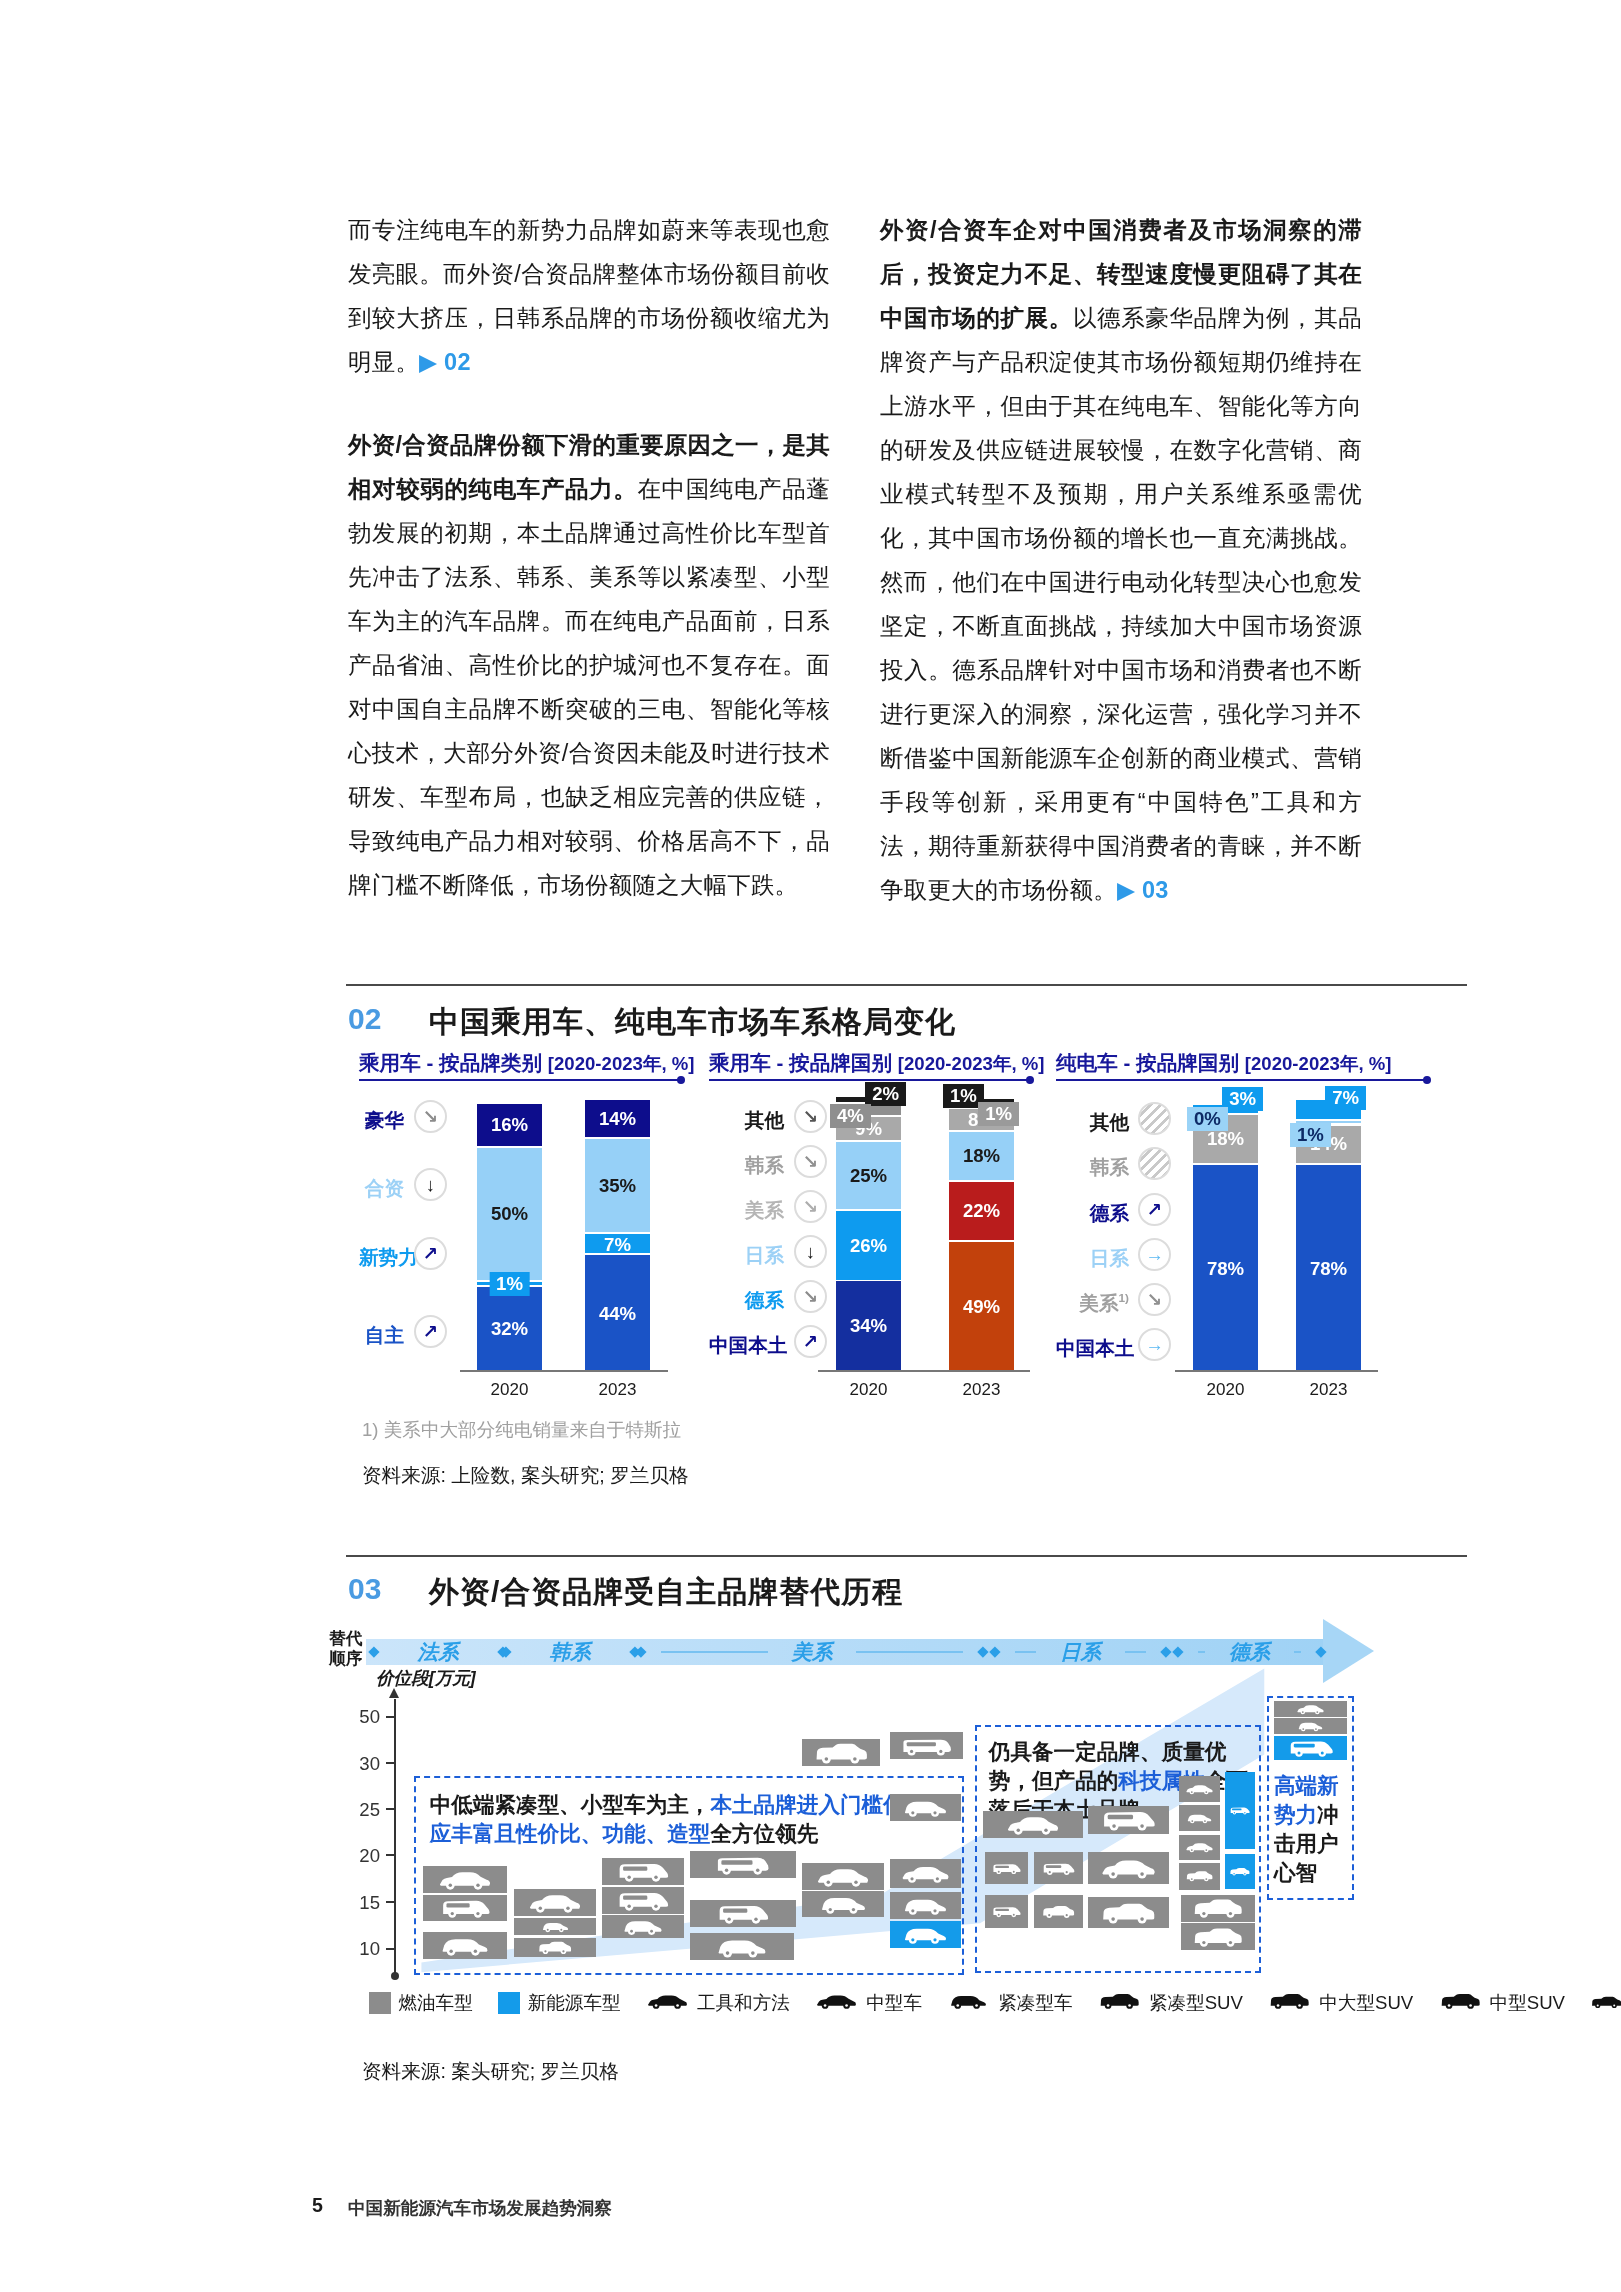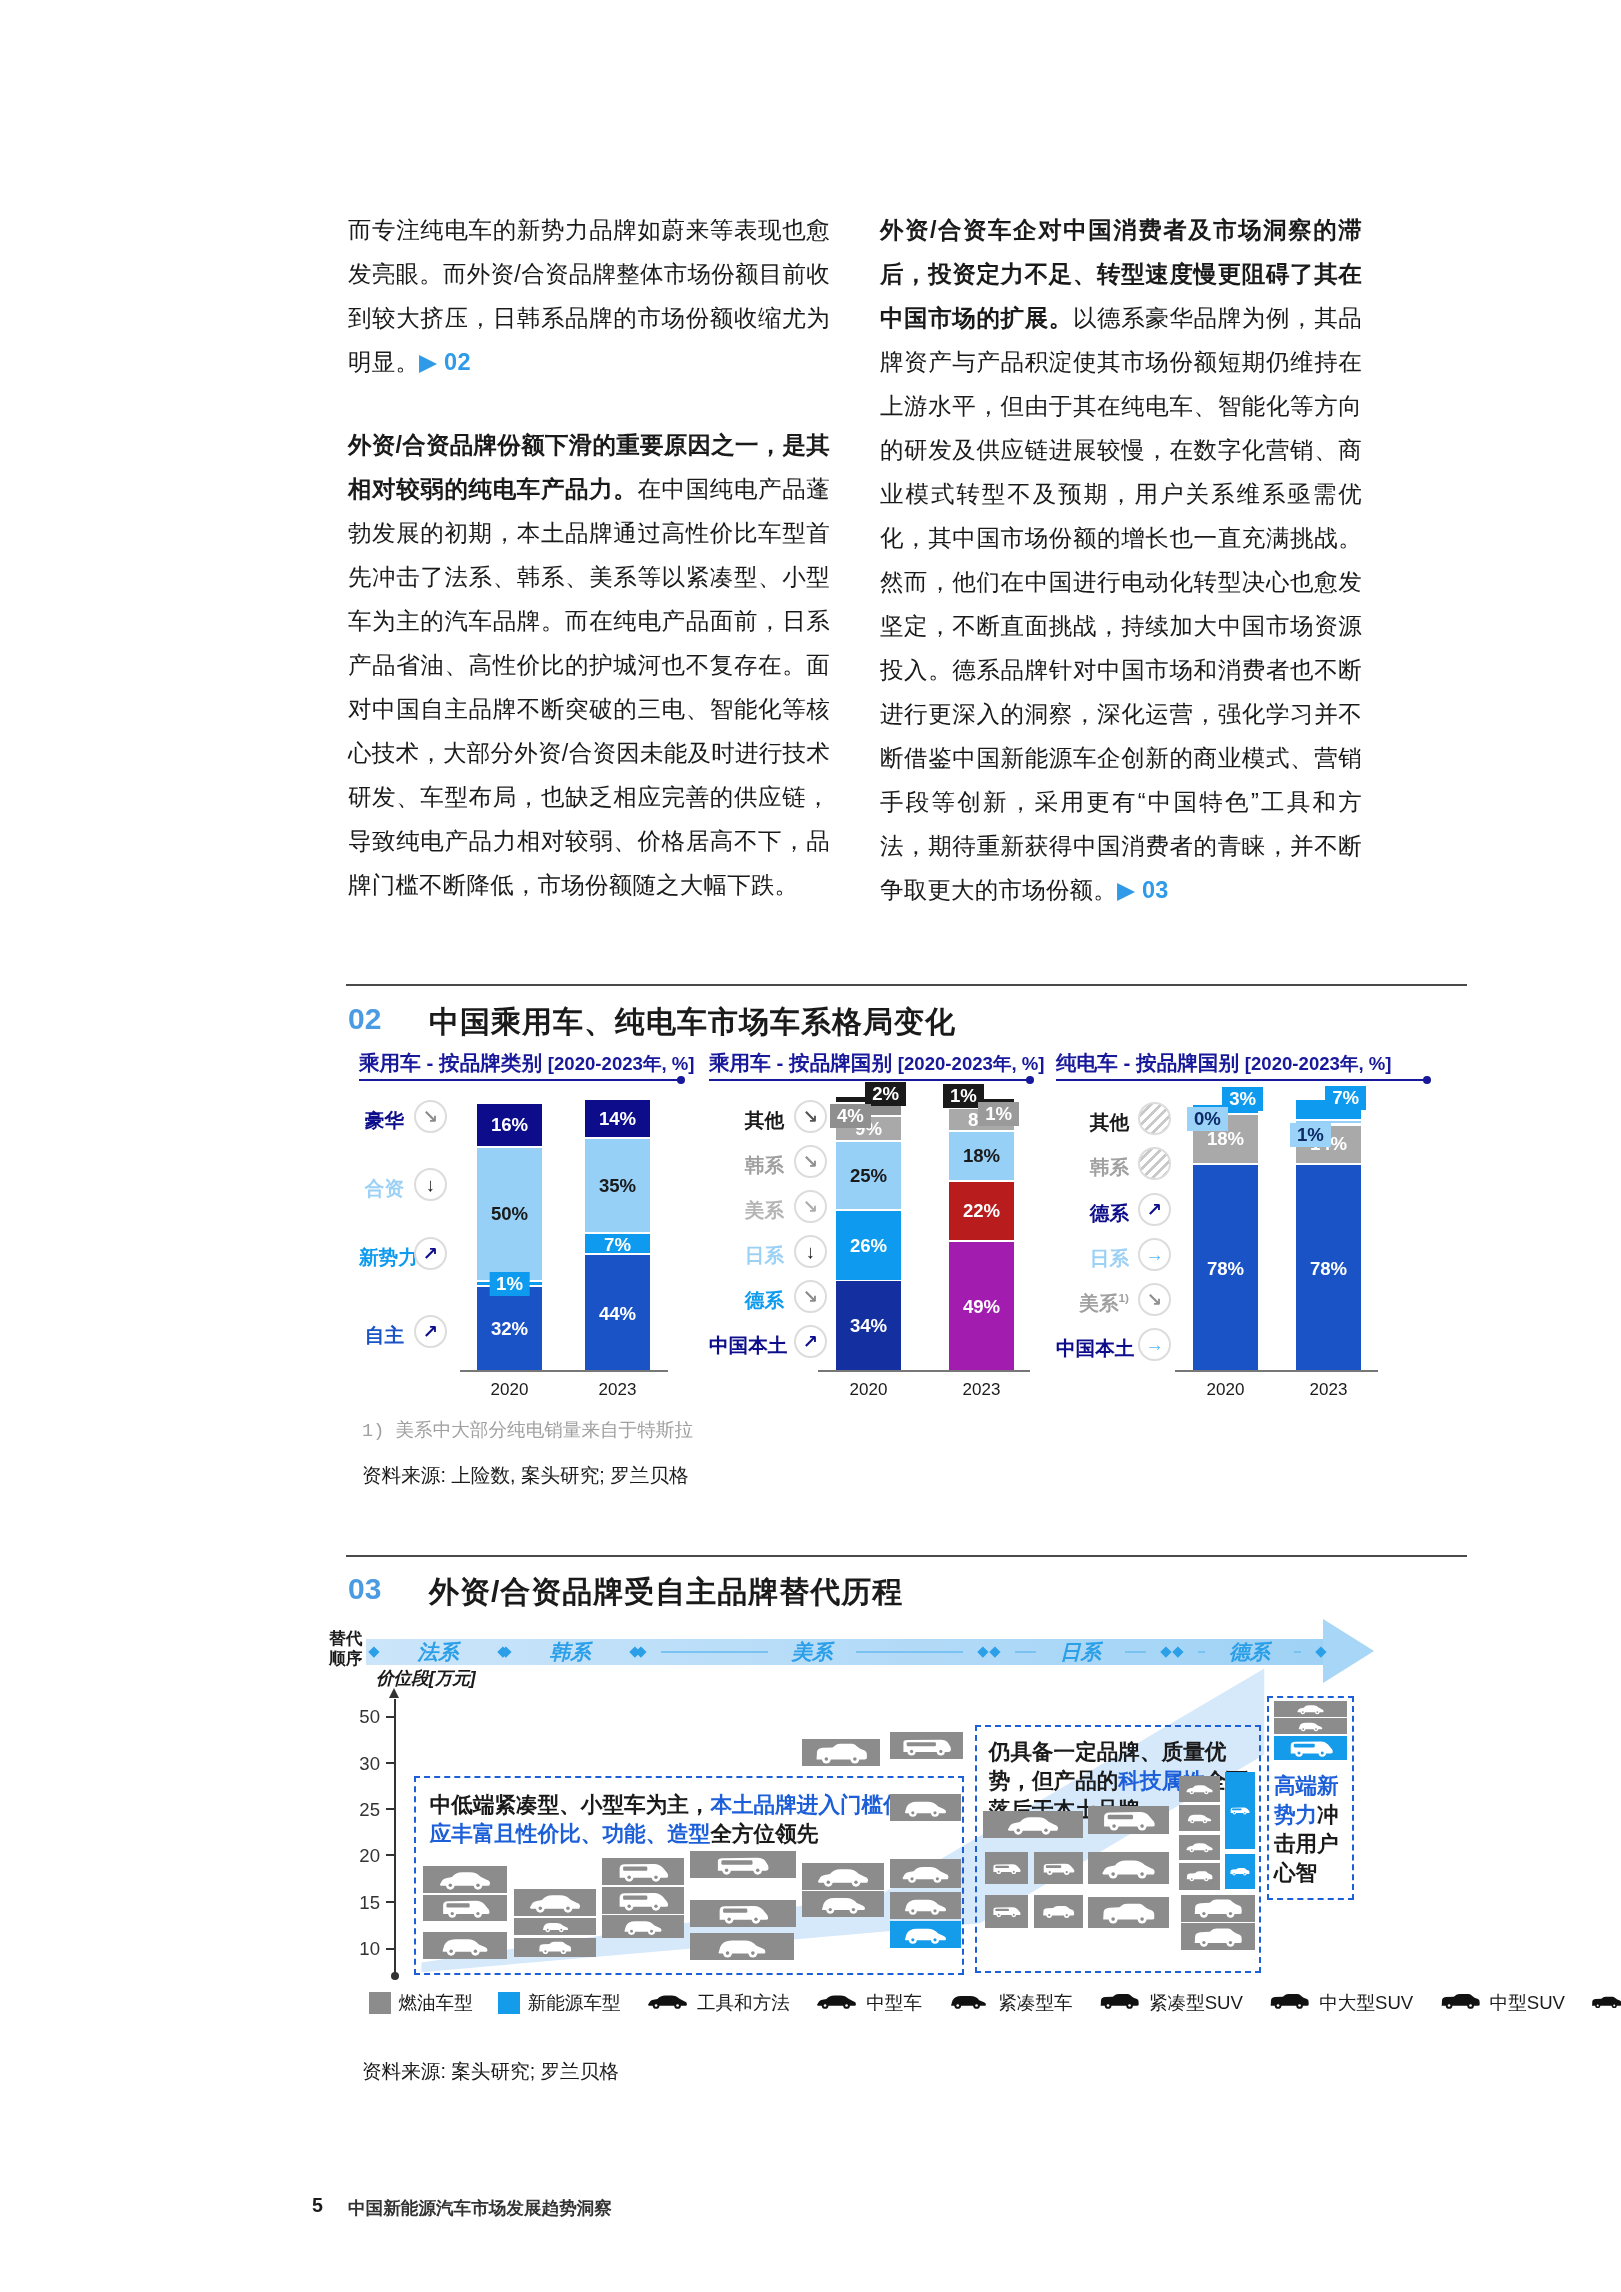--- a/index.html
+++ b/index.html
@@ -151,21 +151,21 @@
         <div class="chip" style="top: 2.9px; background: rgb(154, 154, 154); color: rgb(255, 255, 255); right: -4.9px;">1%</div>
         <div class="seg" style="position: absolute; left: 0px; top: 9.8px; width: 100%; height: 21.6px; background: rgb(169, 169, 169);">
           <div class="seg-label" style="top: 0px; color: rgb(255, 255, 255);">8%</div>
         </div>
         <div class="seg" style="position: absolute; left: 0px; top: 33px; width: 100%; height: 48px; background: rgb(150, 208, 247);">
           <div class="seg-label" style="top: 13.2px; color: rgb(26, 26, 26);">18%</div>
         </div>
         <div class="seg" style="position: absolute; left: 0px; top: 83px; width: 100%; height: 58px; background: #b91c1c;">
           <div class="seg-label" style="top: 18px; color: rgb(255, 255, 255);">22%</div>
         </div>
-        <div class="seg" style="position: absolute; left: 0px; top: 143px; width: 100%; height: 129px; background: #a21caf;">
+        <div class="seg" style="position: absolute; left: 0px; top: 143px; width: 100%; height: 129px; background: #c2410c;">
           <div class="seg-label" style="top: 54px; color: rgb(255, 255, 255);">49%</div>
         </div>
       </div>
       <div class="yearlab" style="position: absolute; left: 949px; top: 1380px; width: 65px;">2023</div>
       <div style="position: absolute; left: 818px; top: 1370px; width: 212px; height: 2px; background: rgb(119, 119, 119);"></div>
       <div class="subtitle" style="position: absolute; left: 1056px; top: 1049px;"><span>纯电车 - 按品牌国别</span> <span class="unit">[2020-2023年, %]</span></div>
       <div class="sub-underline abs" style="left: 1056px; top: 1079px; width: 373px;"></div>
       <div class="leg-label" style="position: absolute; left: 1056px; top: 1109px; width: 73px; text-align: right; color: rgb(26, 26, 26);"><span>其他</span></div>
       <div class="leg-circle hatch" style="position: absolute; left: 1138px; top: 1102px; color: rgb(119, 119, 119);"></div>
       <div class="leg-label" style="position: absolute; left: 1056px; top: 1154px; width: 73px; text-align: right; color: rgb(160, 160, 160);"><span>韩系</span></div>
@@ -199,21 +199,21 @@
           <div class="seg-label" style="top: 7.8px; color: rgb(255, 255, 255);">14%</div>
         </div>
         <div class="seg" style="position: absolute; left: 0px; top: 65px; width: 100%; height: 207px; background: rgb(26, 83, 198);">
           <div class="seg-label" style="top: 93px; color: rgb(255, 255, 255);">78%</div>
         </div>
       </div>
       <div class="yearlab" style="position: absolute; left: 1296px; top: 1380px; width: 65px;">2023</div>
       <div style="position: absolute; left: 1175px; top: 1370px; width: 203px; height: 2px; background: rgb(119, 119, 119);"></div>
     </div>
 
-  <div class="abs note" style="left:362px;top:1417px;font-family:Liberation Mono, monospace;">1) 美系中大部分纯电销量来自于特斯拉</div>
+  <div class="abs note" style="left:362px;top:1417px;">1) 美系中大部分纯电销量来自于特斯拉</div>
   <div class="abs source" style="left:362px;top:1462px;">资料来源: 上险数, 案头研究; 罗兰贝格</div>
 
   <div class="abs secrule" style="left:346px;top:1555px;width:1121px;"></div>
   <div class="abs secnum" style="left:348px;top:1572px;">03</div>
   <div class="abs sectitle" style="left:429px;top:1572px;">外资/合资品牌受自主品牌替代历程</div>
 
   <div class="abs rep-order" style="left:329px;top:1629px;width:45px;">替代顺序</div>
 
   <div class="abs" style="left:366px;top:1639px;width:960px;height:25.5px;background:linear-gradient(90deg,#CBE5FA,#9FD2F5);"></div>
   <div class="abs" style="left:1323px;top:1619px;width:0;height:0;border-top:32px solid transparent;border-bottom:32px solid transparent;border-left:51px solid #A7D6F6;"></div>

